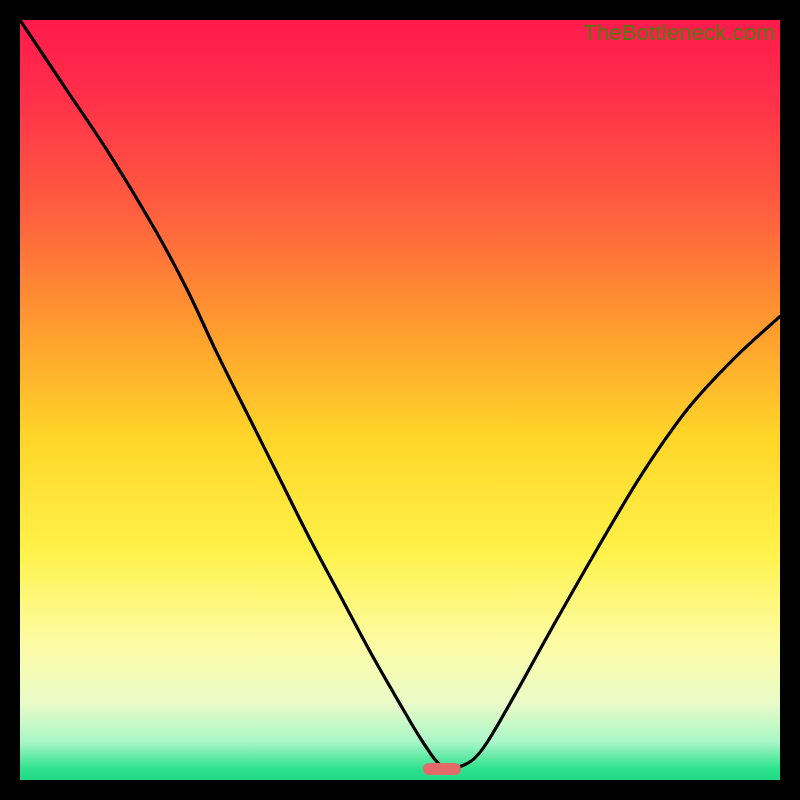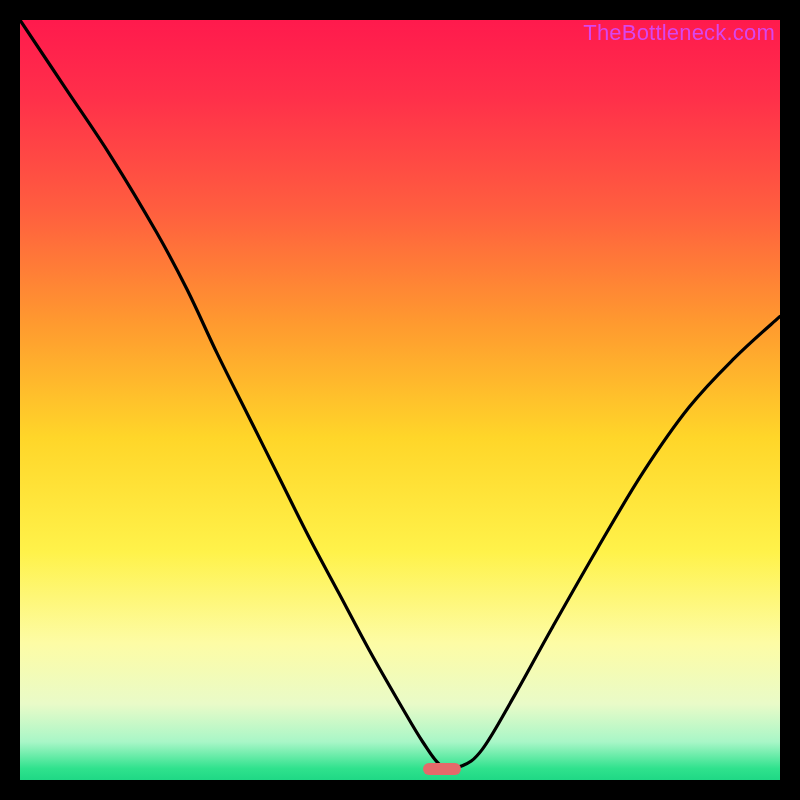--- a/index.html
+++ b/index.html
@@ -22,21 +22,21 @@
     left: 20px;
     top: 20px;
     width: 760px;
     height: 760px;
     overflow: hidden;
   }
   .watermark {
     position: absolute;
     top: 0;
     right: 5px;
-    color: #d946ef;
+    color: #4d7c0f;
     font-size: 22px;
     font-weight: 400;
     letter-spacing: 0.2px;
     z-index: 20;
   }
   svg.curve {
     position: absolute;
     left: 0;
     top: 0;
     z-index: 10;

